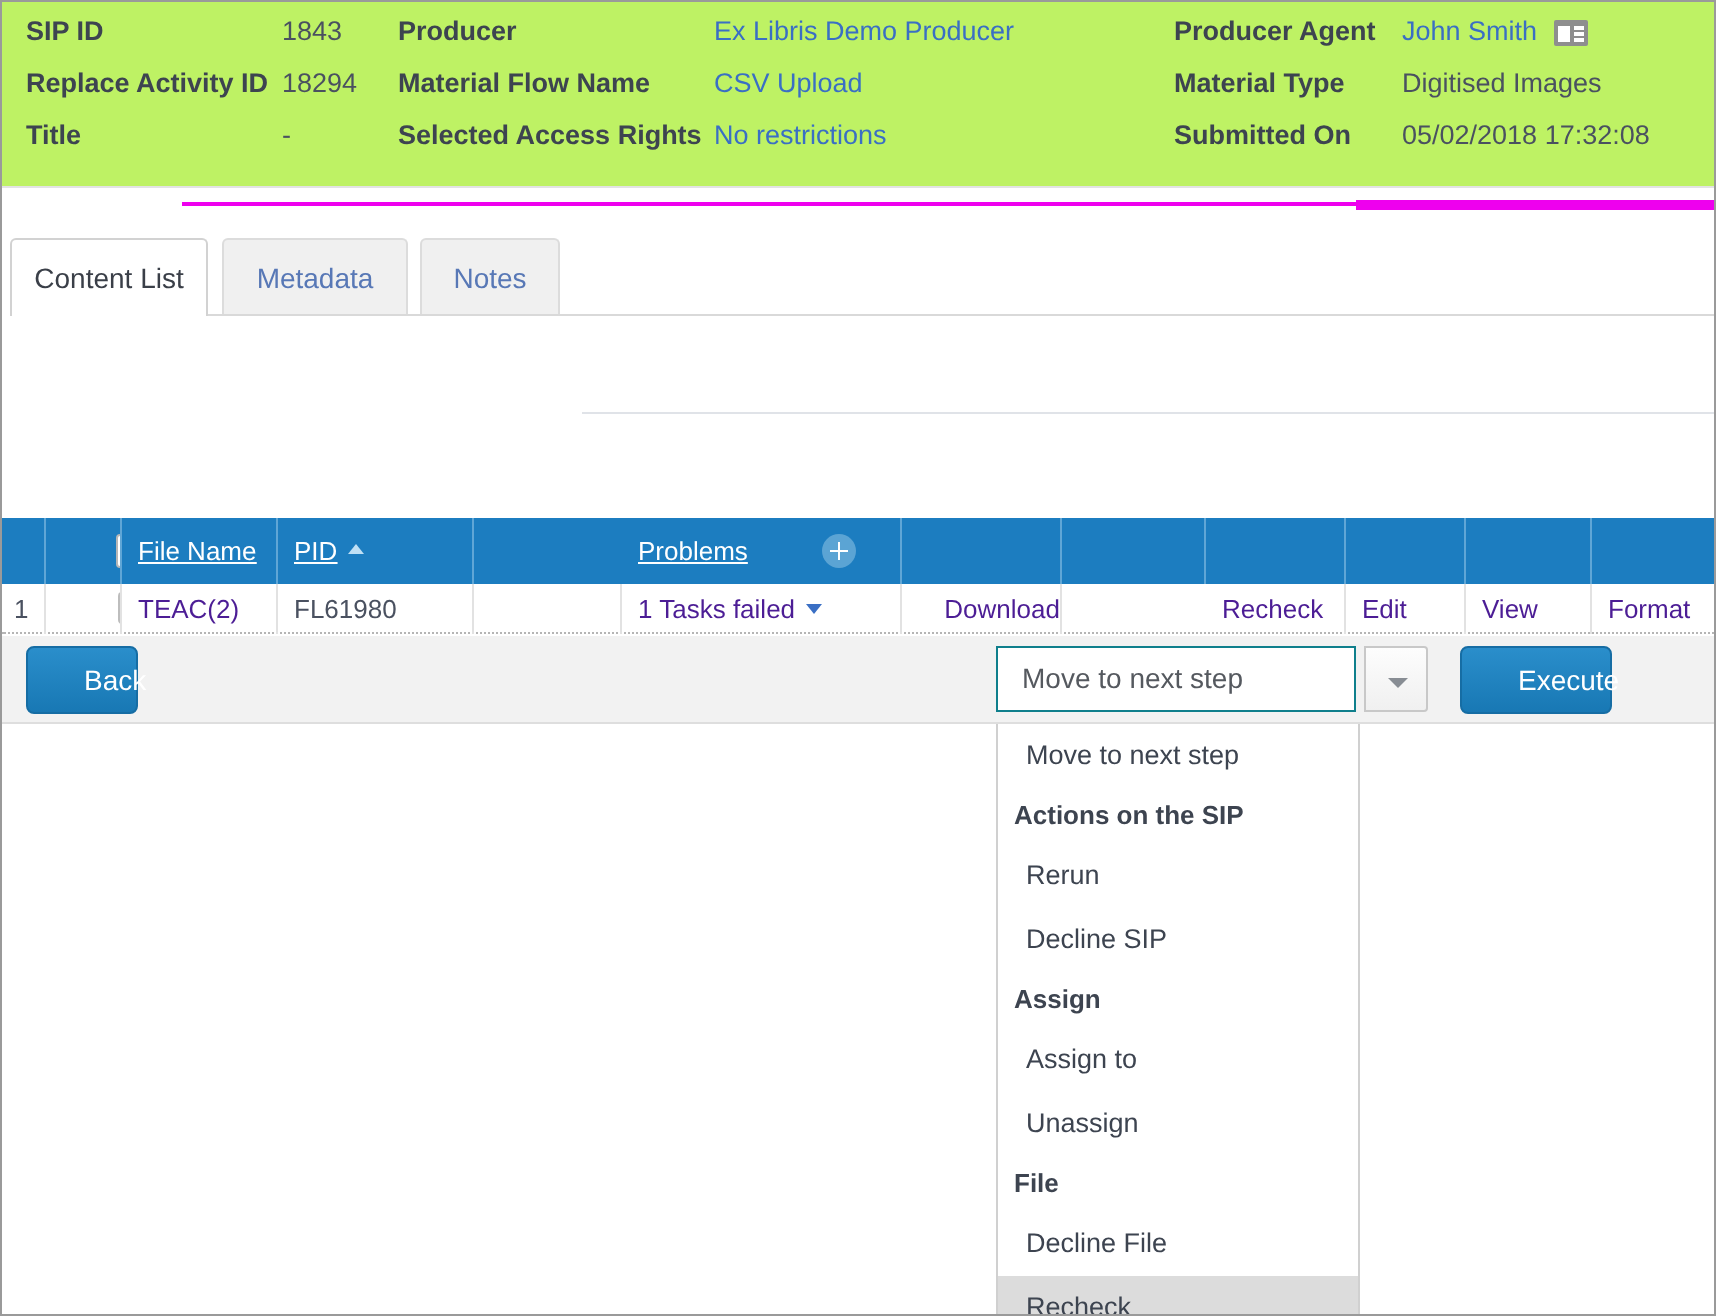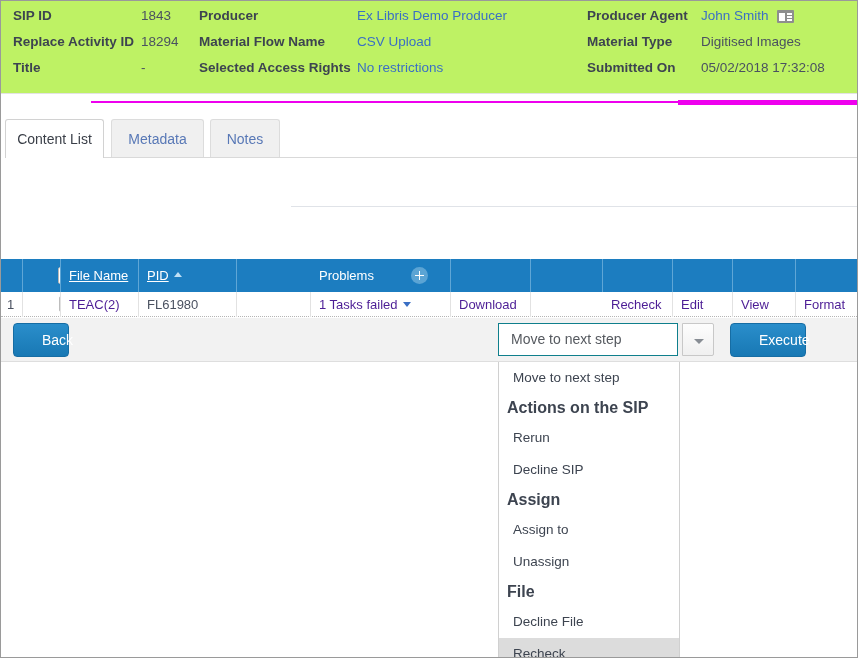--- a/index.html
+++ b/index.html
@@ -225,20 +225,21 @@
     position: absolute;
     top: 0;
     height: 33px;
     line-height: 33px;
     font-size: 13px;
     color: #ffffff;
     padding-left: 8px;
     border-right: 1px solid #5fa6d6;
     white-space: nowrap;
     overflow: hidden;
+    text-decoration: underline;
   }
   .th u { text-decoration: underline; cursor: pointer; }
   .sortasc {
     display: inline-block;
     width: 0; height: 0;
     margin-left: 5px;
     vertical-align: 3px;
     border-left: 4.5px solid transparent;
     border-right: 4.5px solid transparent;
     border-bottom: 5px solid #bfe0f5;
@@ -375,21 +376,21 @@
     padding-left: 14px;
     font-size: 13.5px;
     color: #3d4450;
     cursor: pointer;
     white-space: nowrap;
   }
   .dm-group {
     height: 28px;
     line-height: 28px;
     padding-left: 8px;
-    font-size: 16px;
+    font-size: 13px;
     font-weight: bold;
     color: #3d4450;
     white-space: nowrap;
   }
   .dm-item.hl { background: #dcdcdc; }
 
   
   .body-fill {
     position: absolute;
     left: 0; top: 362px;
@@ -506,21 +507,21 @@
       <div class="td" style="left:0px;width:22px;padding-left:6px;">1</div>
       <div class="td" style="left:22px;width:38px;padding-left:0;">
         <span class="rowchk"></span>
       </div>
       <div class="td link" style="left:60px;width:78px;">TEAC(2)</div>
       <div class="td" style="left:138px;width:98px;">FL61980</div>
       <div class="td" style="left:236px;width:74px;"></div>
       <div class="td link" style="left:310px;width:140px;">
         <span>1 Tasks failed</span><span class="minicaret"></span>
       </div>
-      <div class="td link" style="left:450px;width:80px;">Download</div>
+      <div class="td link" style="left:450px;width:80px;text-align:right;">Download</div>
       <div class="td link" style="left:530px;width:72px;margin-top:31px;">Replace</div>
       <div class="td link" style="left:602px;width:70px;">Recheck</div>
       <div class="td link" style="left:672px;width:60px;">Edit</div>
       <div class="td link" style="left:732px;width:63px;">View</div>
       <div class="td link" style="left:795px;width:63px;border-right:none;">Format</div>
     </div>
   </div>
 
   <div class="body-fill"></div>
 

